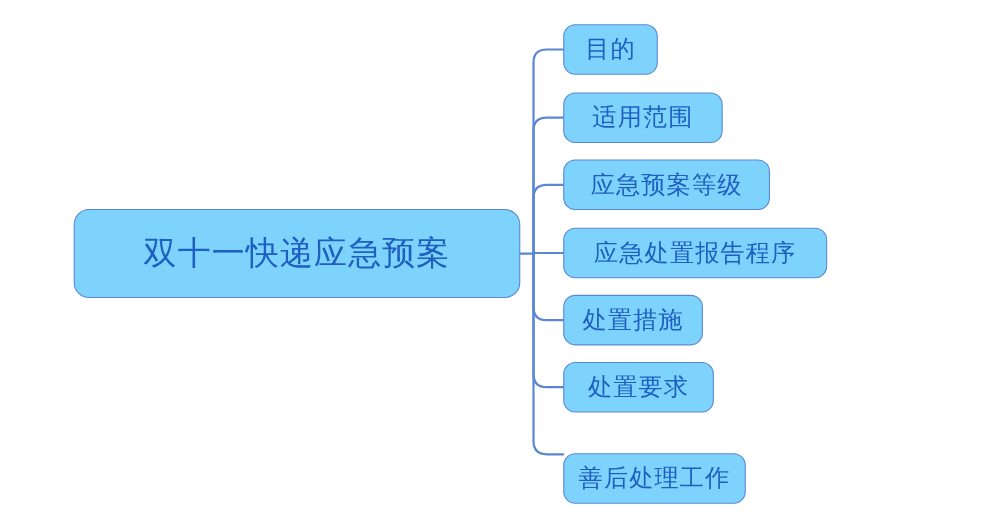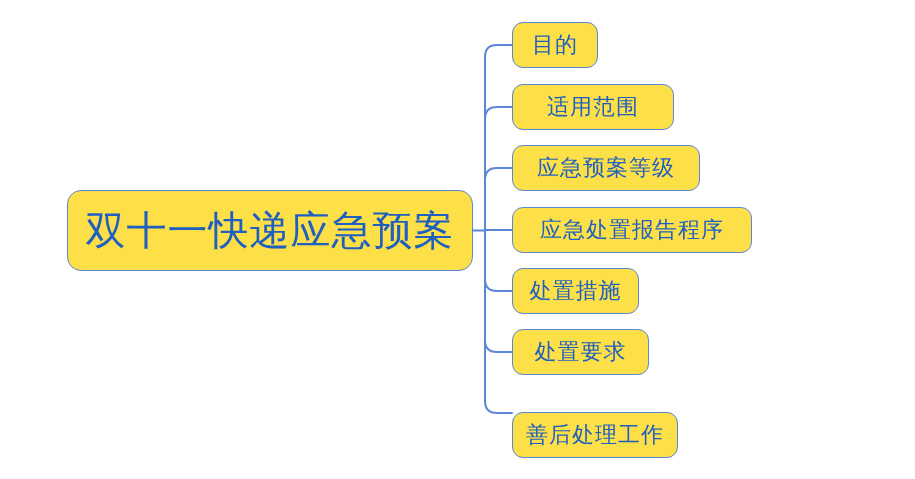--- a/index.html
+++ b/index.html
@@ -21,40 +21,40 @@
     position: absolute;
     left: 0;
     top: 0;
     width: 915px;
     height: 479px;
     pointer-events: none;
   }
   .node {
     position: absolute;
     box-sizing: border-box;
-    background: #fde047;
+    background: #7dd3fc;
     border: 1.4px solid #5b87d4;
     border-radius: 11px;
     display: flex;
     align-items: center;
     justify-content: center;
     color: #1f5fc0;
     letter-spacing: 1px;
     white-space: nowrap;
   }
   .node.root {
     border-radius: 14px;
     border-width: 1.5px;
   }
   .node-label {
     display: block;
     line-height: 1;
   }
   .root .node-label {
-    font-size: 40px;
+    font-size: 30px;
   }
   .child .node-label {
     font-size: 22px;
   }
 </style>
 </head>
 <body>
 
 <div id="canvas">
 
@@ -69,21 +69,21 @@
       <path d="M 485 230.5 L 485 401 Q 485 413 497 413 L 512 413" fill="none" stroke="#5b87d4" stroke-width="2" stroke-linecap="round"></path>
     </svg>
 
   <div id="nodes">
       <div class="node root" style="left: 67px; top: 190px; width: 406px; height: 81px;">
         <span class="node-label">双十一快递应急预案</span>
       </div>
       <div class="node child" style="left: 512px; top: 22px; width: 86px; height: 46px;">
         <span class="node-label">目的</span>
       </div>
-      <div class="node child" style="left: 512px; top: 84px; width: 162px; height: 46px;">
+      <div class="node child" style="left: 512px; top: 84px; width: 145px; height: 46px;">
         <span class="node-label">适用范围</span>
       </div>
       <div class="node child" style="left: 512px; top: 145px; width: 188px; height: 46px;">
         <span class="node-label">应急预案等级</span>
       </div>
       <div class="node child" style="left: 512px; top: 207px; width: 240px; height: 46px; text-align: center;">
         <span class="node-label">应急处置报告程序</span>
       </div>
       <div class="node child" style="left: 512px; top: 268px; width: 127px; height: 46px;">
         <span class="node-label">处置措施</span>

